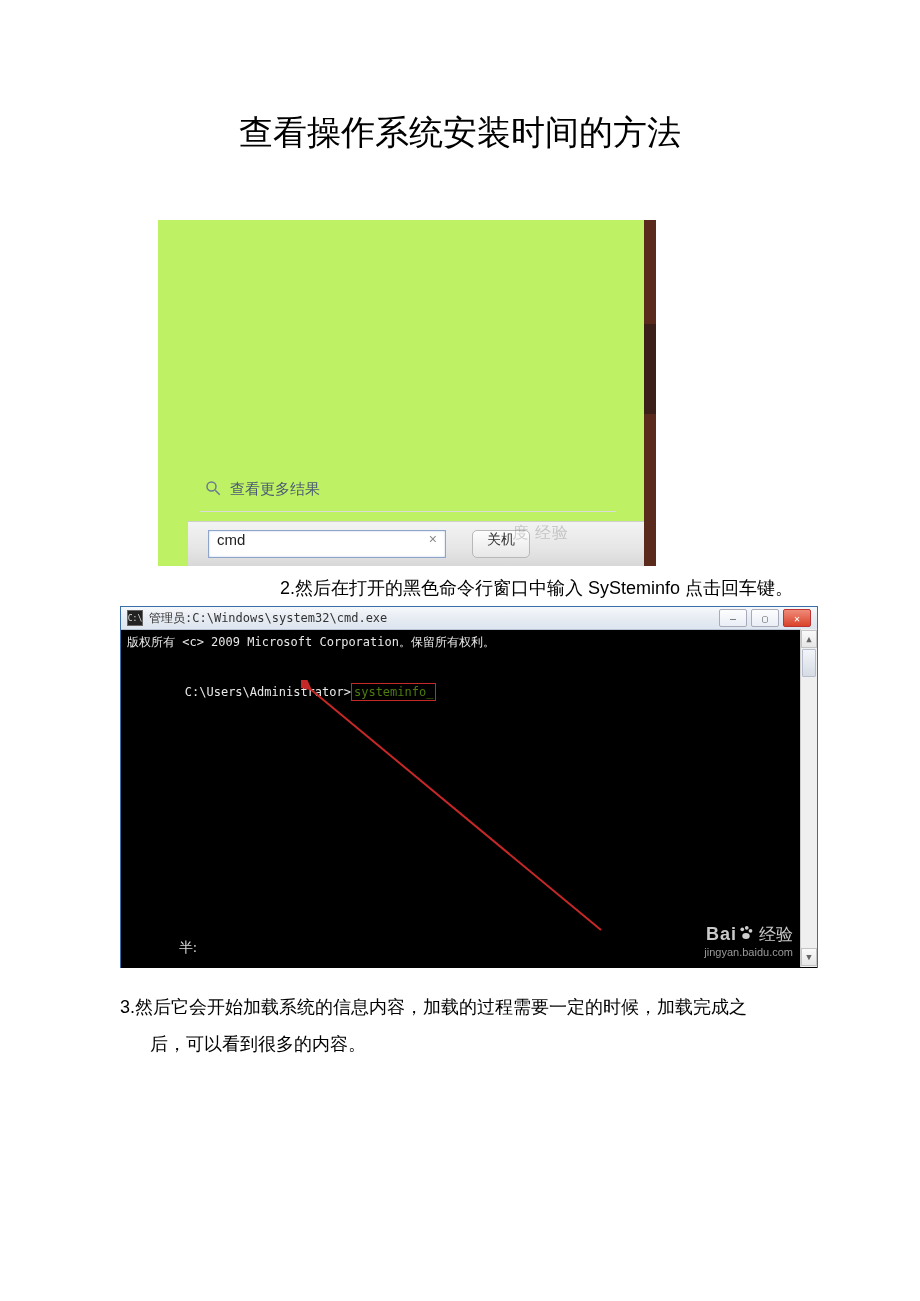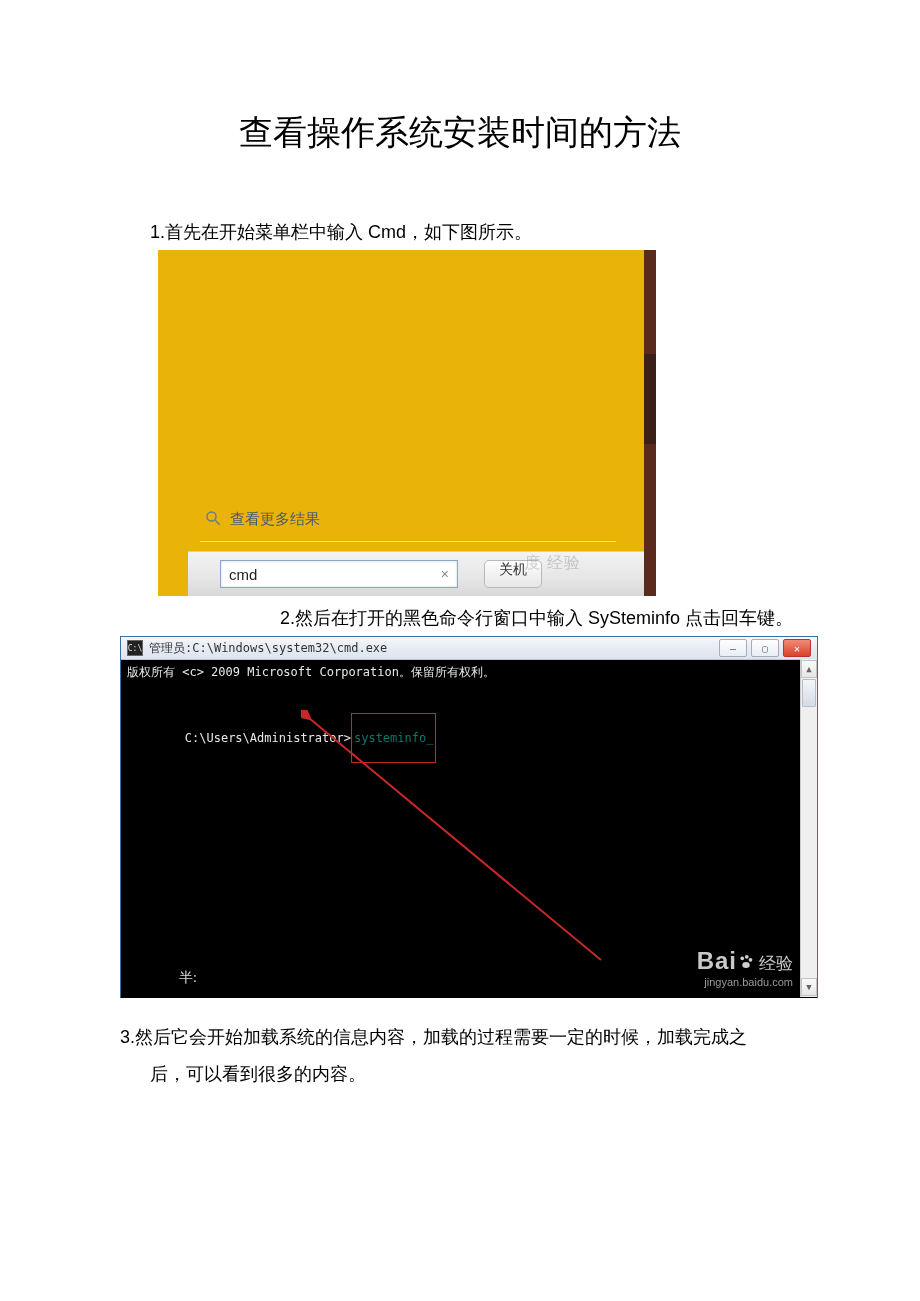--- a/index.html
+++ b/index.html
@@ -41,21 +41,21 @@
     color: #000;
     margin: 0 0 0 30px;
   }
 
   
   .shot1 {
     position: relative;
     width: 486px;
     height: 346px;
     margin-left: 38px;
-    background: #eab308;
+    background: #bef264;
     border-right: 12px solid #5a2a1c;
   }
   .shot1-right-extra {
     position: absolute;
     right: -12px;
     top: 30%;
     width: 12px;
     height: 90px;
     background: #3a2018;
   }
@@ -90,27 +90,26 @@
     gap: 26px;
     padding-left: 20px;
   }
   .shot1-input {
     width: 220px;
     height: 26px;
     background: #fff;
     border: 1px solid #8ea4c8;
     box-shadow: inset 0 0 2px #b0c3e2;
     display: flex;
-    align-items: center;
+    align-items: flex-start;
     justify-content: space-between;
     padding: 0 8px;
     font-size: 15px;
     font-family: Arial, sans-serif;
     color: #222;
-    margin-left: 12px;
   }
   .shot1-clear {
     color: #888;
     font-size: 14px;
     cursor: pointer;
   }
   .shot1-btn {
     height: 26px;
     padding: 0 14px;
     background: linear-gradient(#fdfdfd,#e7e7e7);
@@ -186,22 +185,22 @@
     line-height: 1.35;
     padding: 4px 6px;
     height: calc(100% - 22px);
     box-sizing: border-box;
     overflow: hidden;
   }
   .cmd-line { white-space: pre; }
   .cmd-highlight {
     display: inline-block;
     border: 1px solid #c62828;
-    padding: 16px 2px;
-    color: #0f766e;
+    padding: 0 2px;
+    color: #4d7c0f;
   }
   .shot2-scrollbar {
     position: absolute;
     right: 0; top: 22px; bottom: 0;
     width: 16px;
     background: #efefef;
     border-left: 1px solid #ccc;
     display:flex; flex-direction:column; align-items:center;
   }
   .shot2-scroll-arrow {
@@ -234,36 +233,35 @@
     font-size: 14px;
     font-family: "SimSun", serif;
   }
   .shot2-wm {
     position: absolute;
     right: 24px; bottom: 8px;
     text-align: right;
     color: #c9c9c9;
     font-family: Arial, sans-serif;
   }
-  .shot2-wm .b { font-size: 24px; font-weight: bold; letter-spacing: 1px; }
+  .shot2-wm .b { font-size: 18px; font-weight: bold; letter-spacing: 1px; }
   .shot2-wm .cn { font-size: 17px; margin-left:4px; font-family:"SimSun";}
   .shot2-wm .url { font-size: 11px; color:#9a9a9a; margin-top:-2px;}
   .shot2-wm .paw {
     display:inline-block; width:18px; height:18px;
     vertical-align: -2px;
   }
 </style>
 </head>
 <body>
 
 <div class="page">
 
   <div class="title">查看操作系统安装时间的方法</div>
 
-  <div class="step">1.首先在开始菜单栏中输入 Cmd，如下图所示。</div>
 
   <div class="shot1">
     <div class="shot1-right-extra"></div>
 
     <div class="shot1-results">
       <span>
         <svg viewBox="0 0 24 24" fill="none" stroke="#6b7a94" stroke-width="2">
           <circle cx="10" cy="10" r="6"></circle>
             <line x1="15" y1="15" x2="21" y2="21"></line>
         </svg>

